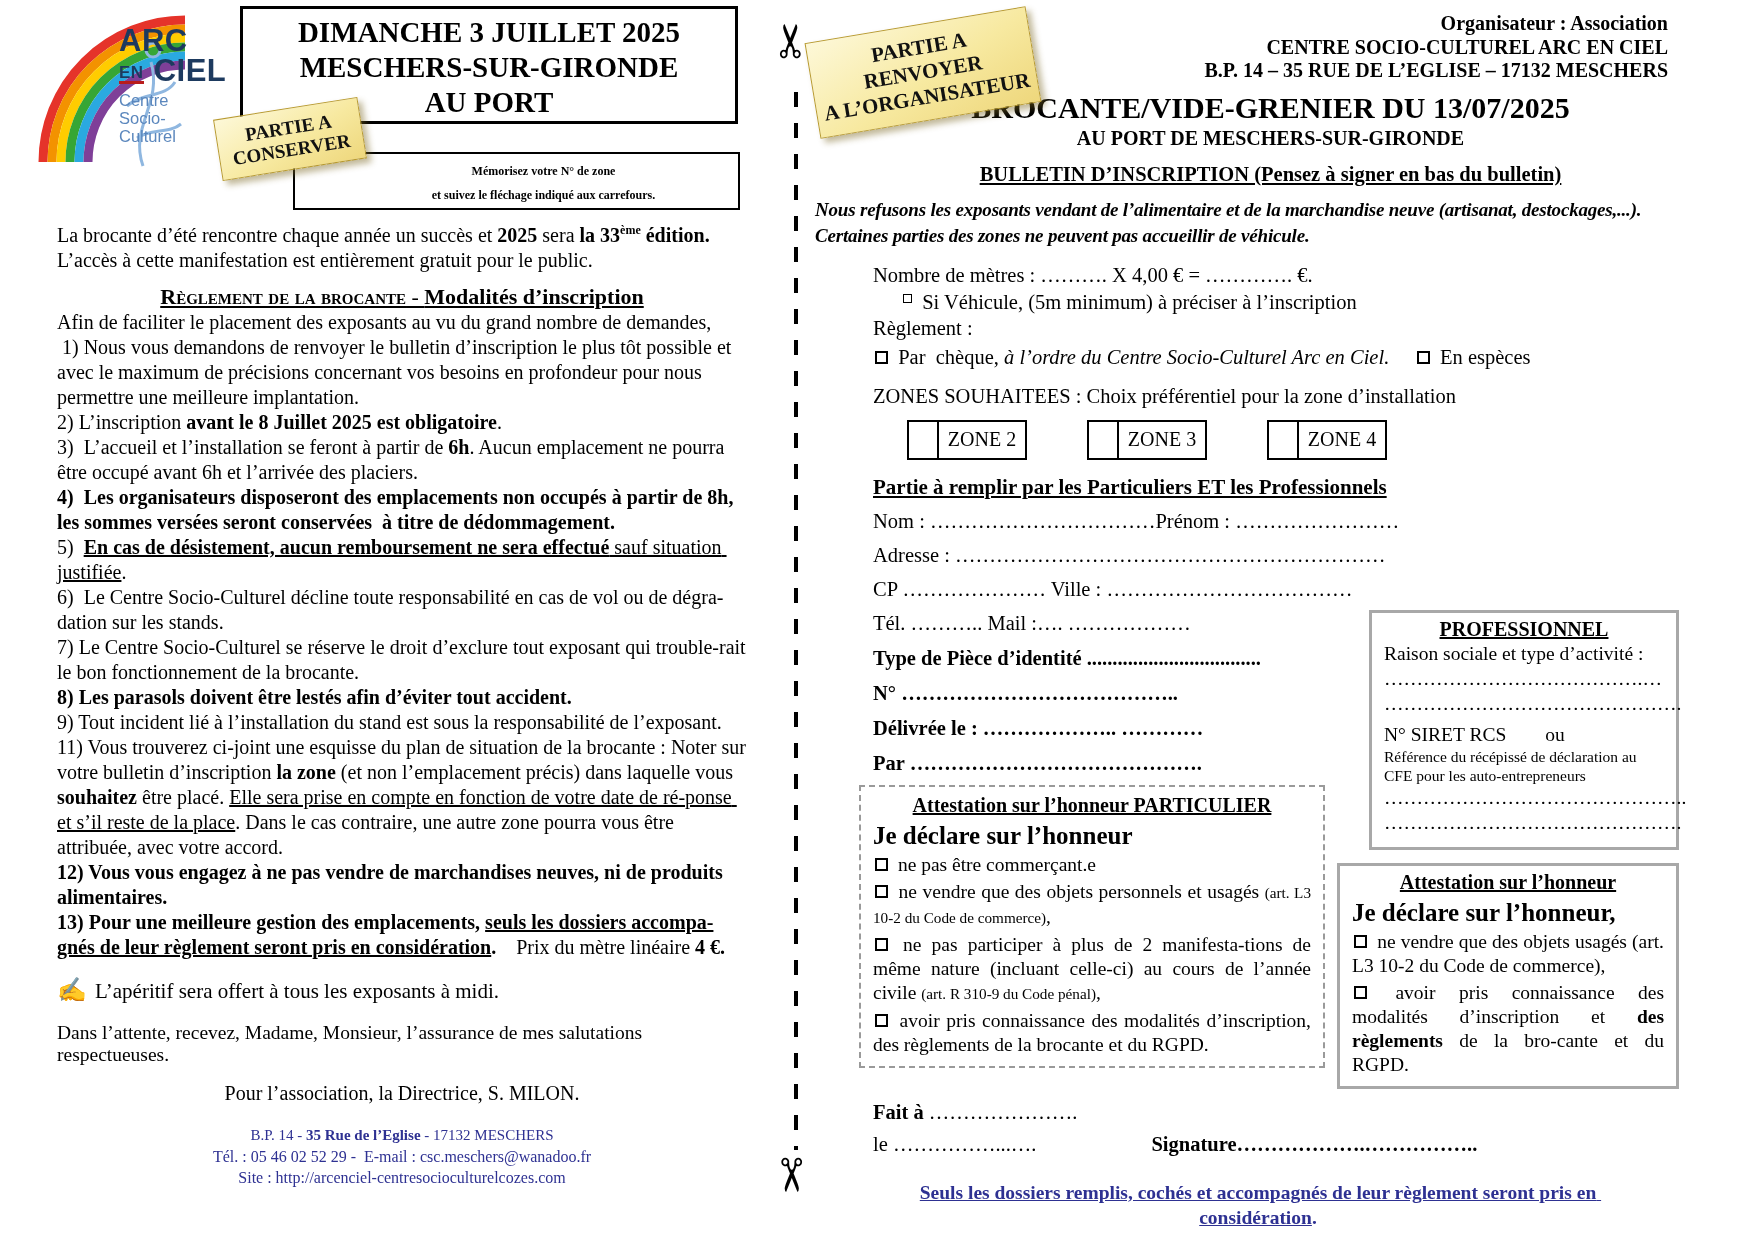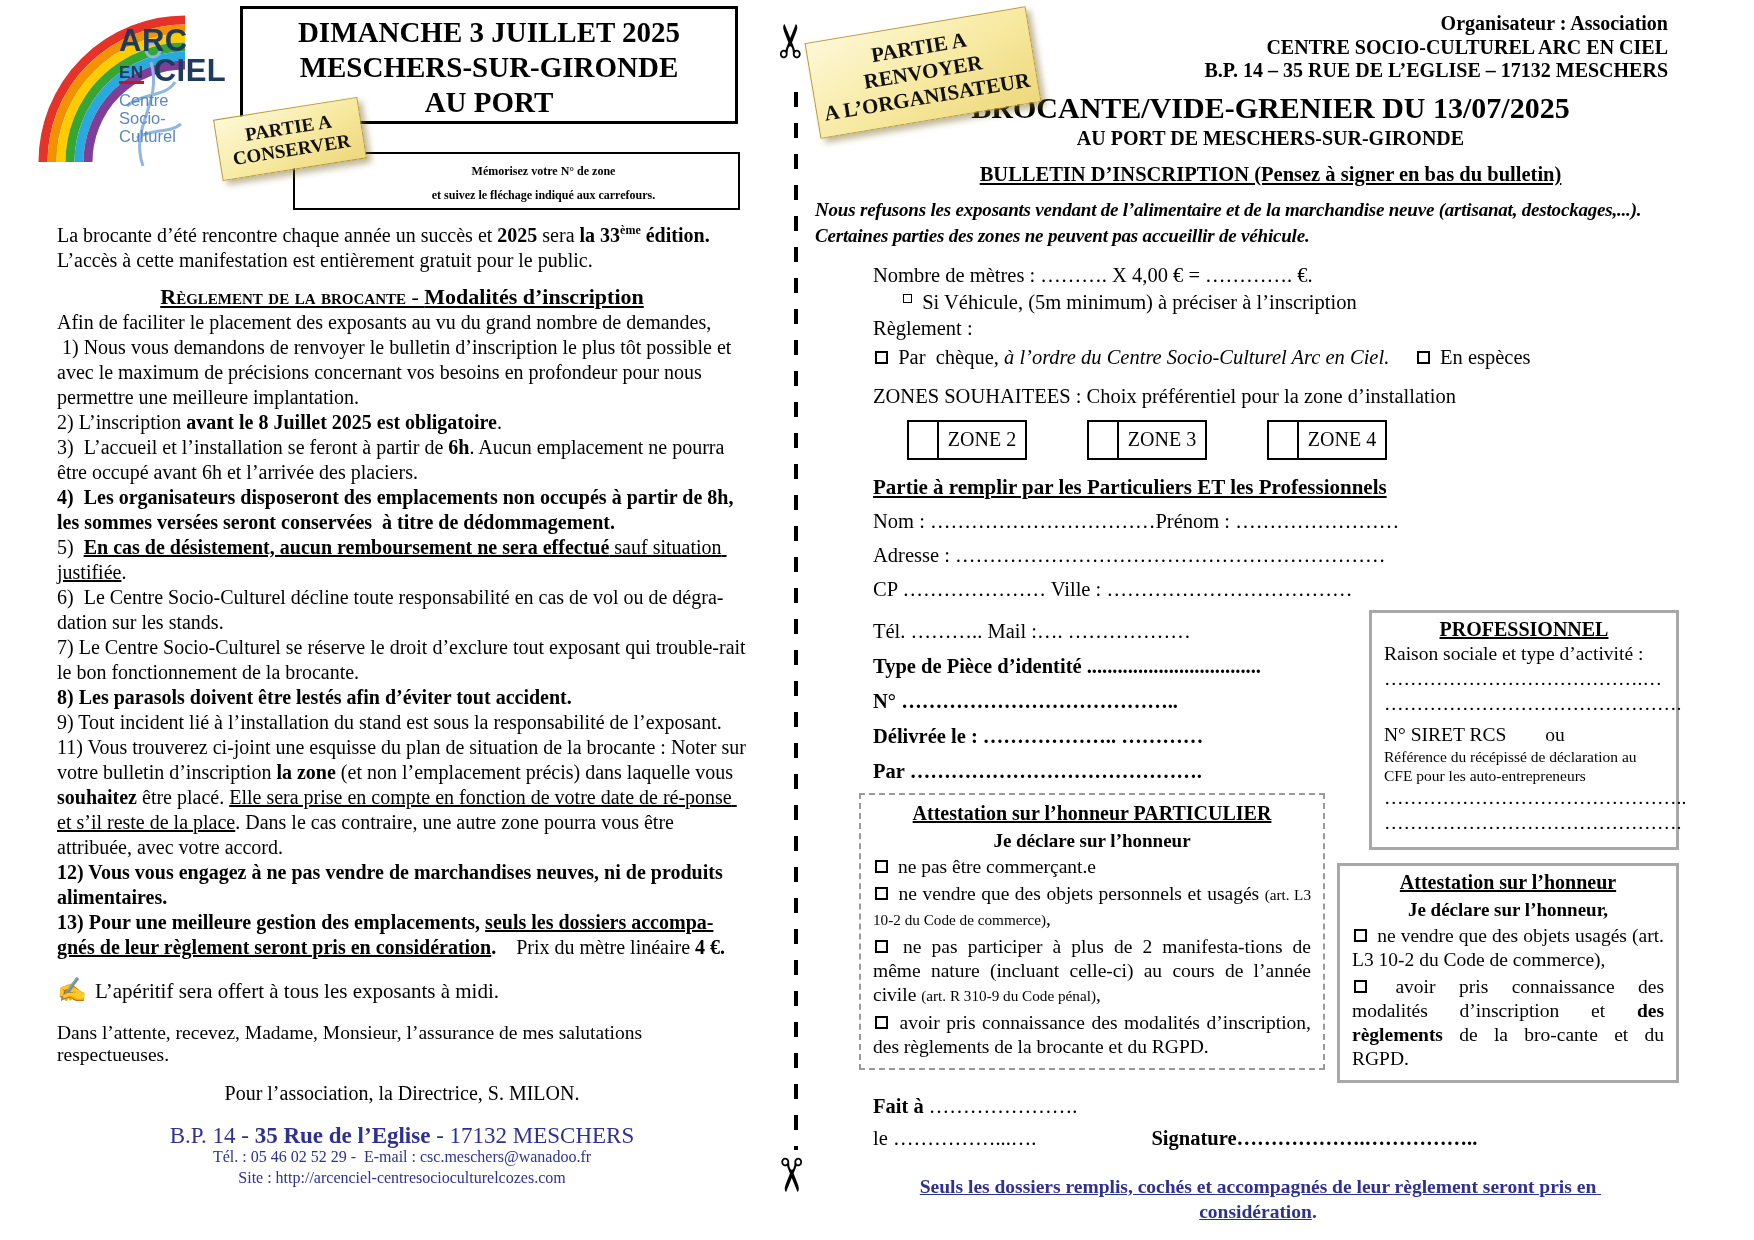--- a/index.html
+++ b/index.html
@@ -31,21 +31,21 @@
              text-align:center; font-weight:bold; color:#111; z-index:3; }
   .sticker-left { left:160px; top:108px; width:146px; padding:8px 4px; transform:rotate(-9deg); font-size:19px; line-height:22px; }
   .txt { font-size:20px; line-height:25px; }
   .intro { margin:4px 0 10px; }
   .rule-heading { text-align:center; font-size:22px; line-height:27px; }
   .aperitif { margin-top:16px; font-size:21px; }
   .hand { font-size:24px; margin-right:8px; }
   .closing { margin-top:18px; font-size:19.5px; }
   .signoff { margin-top:16px; text-align:center; font-size:20px; }
   .l-footer { margin-top:20px; text-align:center; color:#2e3192; }
-  .f1 { font-size:23px; line-height:21px; }
+  .f1 { font-size:15px; line-height:21px; }
   .f2,.f3 { font-size:16px; line-height:21px; }
 
   
   .cut { position:absolute; left:794px; top:0; height:100%; width:4px; }
   .cut-line { position:absolute; left:0; top:92px; height:1058px; width:3.5px;
               background:repeating-linear-gradient(180deg,#000 0 15px,transparent 15px 31px); }
   .scissors { position:absolute; font-size:46px; line-height:1; font-family:"DejaVu Sans", sans-serif; }
   .scissors-top { left:-22px; top:18px; transform:rotate(-90deg); }
   .scissors-bottom { left:-22px; top:1152px; transform:rotate(90deg); }
 
@@ -65,24 +65,24 @@
   .zones-row { display:flex; margin-top:11px; margin-left:34px; gap:60px; }
   .zone-box { display:flex; width:120px; height:40px; border:2.5px solid #000; background:#fff; }
   .zone-cell { width:30px; border-right:2.5px solid #000; }
   .zone-label { flex:1; display:flex; align-items:center; justify-content:center; font-size:20px; }
   .partie { font-size:21px; font-weight:bold; text-decoration:underline; margin-top:15px; }
   .fline { font-size:20.5px; line-height:26px; margin-top:8px; }
   .bold { font-weight:bold; }
   .two-col { display:flex; margin-top:8px; align-items:flex-start; }
   .col-a { width:452px; }
   .col-b { width:342px; margin-left:12px; }
-  .col-a .fline { margin-top:8px; margin-bottom:9px; }
+  .col-a .fline { margin-top:0; margin-bottom:9px; }
   .att-part { border:2px dashed #9a9a9a; margin-top:2px; margin-left:-14px; width:466px; padding:7px 12px 9px; }
   .att-title { text-align:center; font-weight:bold; font-size:20px; text-decoration:underline; }
-  .att-sub { text-align:center; font-weight:bold; font-size:19px; margin-top:5px; }
+  .att-sub { text-align:left; font-weight:bold; font-size:25px; margin-top:5px; }
   .att-item { font-size:19.5px; line-height:24px; text-align:justify; margin-top:3px; }
   .pro-box { border:3px solid #a8a8a8; padding:5px 12px 12px;margin-left:32px; }
   .pro-line { font-size:19.5px; line-height:25px; }
   .pro-ref { font-size:15.5px; line-height:19px; }
   .att-pro { border:3px solid #a8a8a8; margin-top:13px; padding:5px 12px 9px; }
   .fait { font-size:20.5px; margin-top:12px; }
   .sig-row { display:flex; gap:115px; font-size:20.5px; margin-top:9px; }
   .final-note { width:690px; margin:24px 0 0 40px; text-align:center; color:#2e3192; font-size:19.5px; line-height:25px; }
 </style>
 </head>

